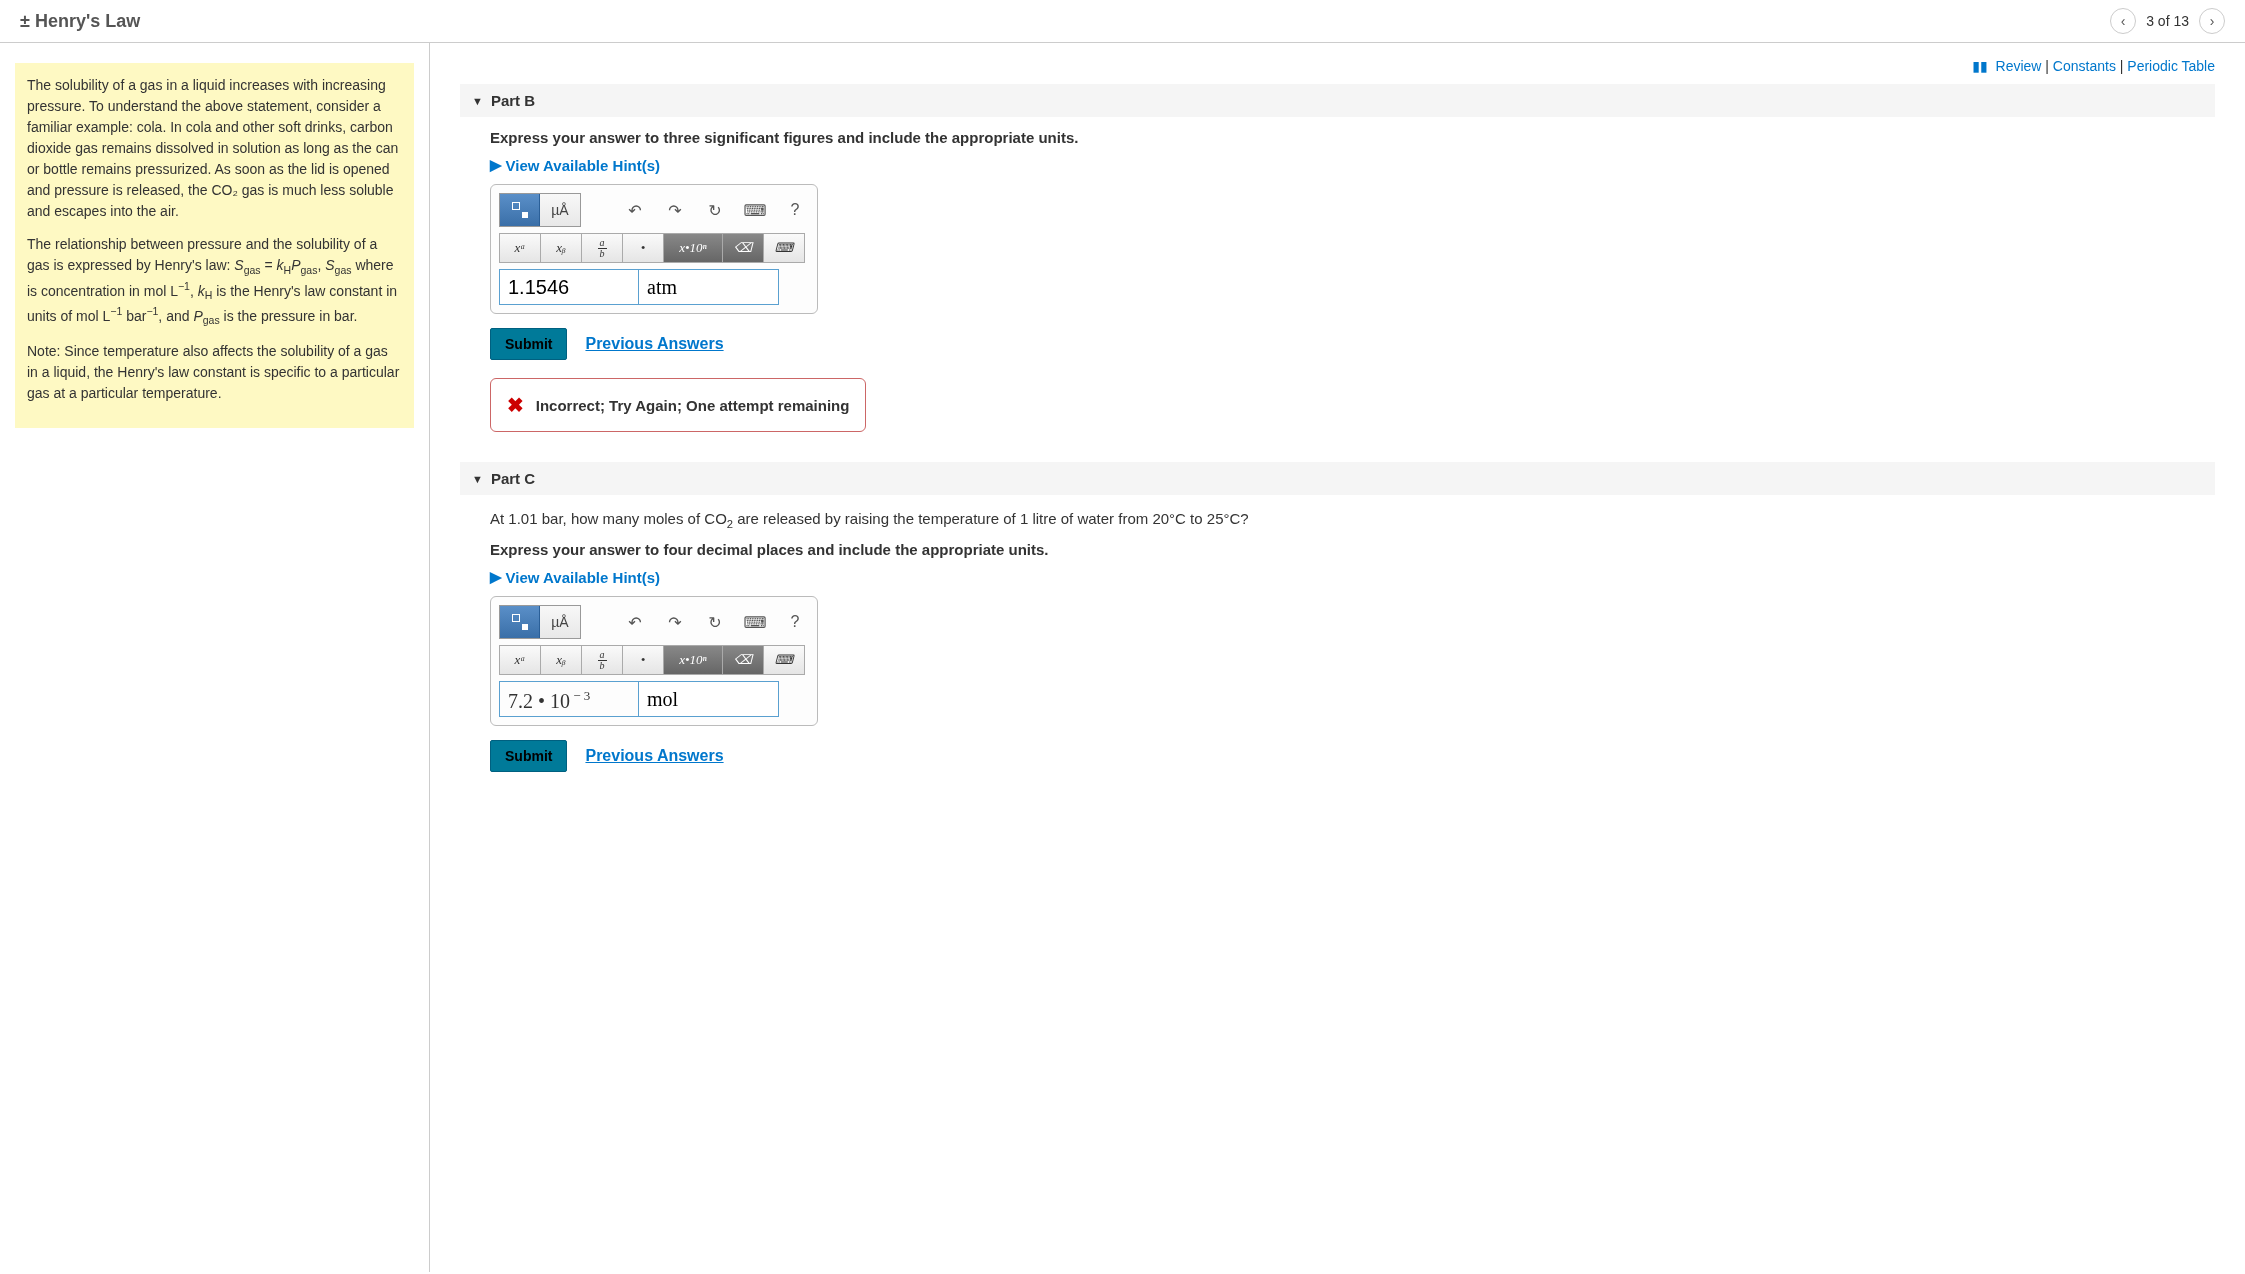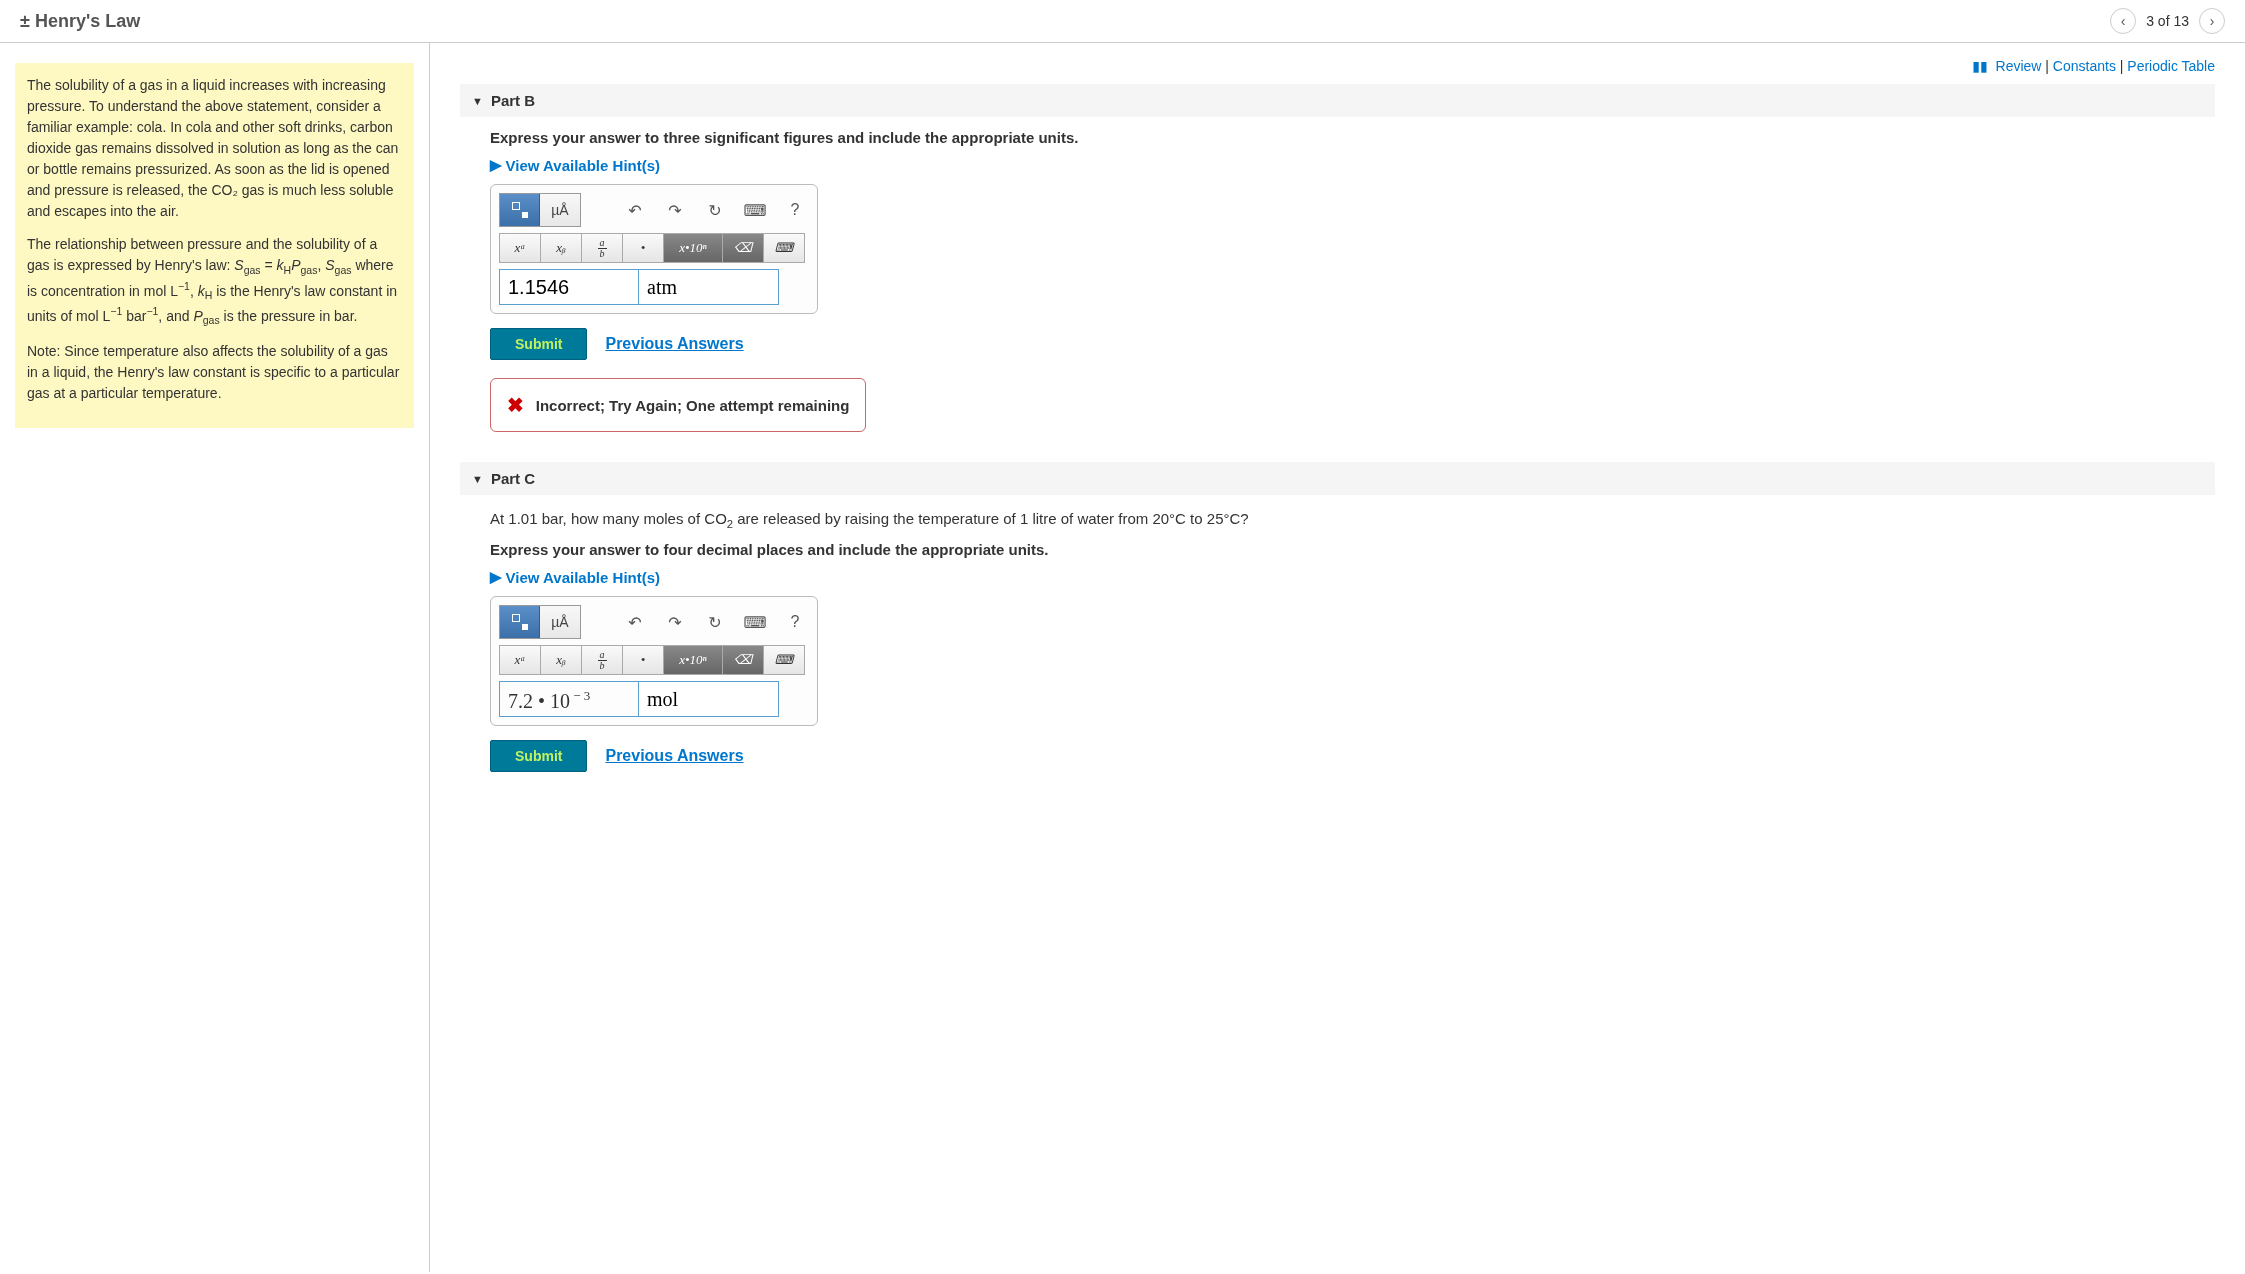--- a/index.html
+++ b/index.html
@@ -32,21 +32,21 @@
   .tb-icon { width: 28px; height: 28px; display: flex; align-items: center; justify-content: center; color: #555; cursor: pointer; font-size: 16px; }
   .toolbar-row2 { display: flex; gap: 0; margin-bottom: 6px; }
   .tb2-btn { border: 1px solid #aaa; background: linear-gradient(#fafafa,#e5e5e5); width: 42px; height: 30px; display: flex; align-items: center; justify-content: center; font-size: 13px; font-style: italic; font-family: 'Times New Roman', serif; cursor: pointer; margin-right: -1px; }
   .tb2-btn.dark { background: linear-gradient(#888,#666); color: #fff; width: 60px; }
   .tb2-btn.backspace { background: linear-gradient(#888,#666); color: #fff; }
   .tb2-btn.kbd { background: linear-gradient(#fafafa,#e5e5e5); }
   .input-row { display: flex; gap: 0; }
   .value-input { border: 1px solid #5aa0d0; padding: 6px 8px; font-size: 20px; font-family: Liberation Sans, sans-serif; width: 140px; height: 36px; }
   .unit-input { border: 1px solid #5aa0d0; border-left: none; padding: 6px 8px; font-size: 20px; font-family: 'Times New Roman', serif; width: 140px; height: 36px; }
   .submit-row { margin-top: 14px; display: flex; align-items: center; gap: 18px; }
-  .submit-btn { background: #007a99; color: #bef264; border: 1px solid #006080; padding: 7px 24px; font-size: 14px; font-weight: bold; cursor: pointer; border-radius: 2px; }
+  .submit-btn { background: #007a99; color: #000000; border: 1px solid #006080; padding: 7px 14px; font-size: 14px; font-weight: bold; cursor: pointer; border-radius: 2px; }
   .prev-link { color: #0077cc; text-decoration: underline; font-weight: bold; font-size: 16px; cursor: pointer; }
   .feedback-box { border: 1px solid #c66; border-radius: 6px; padding: 14px 16px; margin-top: 18px; display: inline-flex; align-items: center; gap: 12px; background: #fff; }
   .feedback-x { color: #cc0000; font-size: 20px; font-weight: bold; }
   .feedback-text { font-weight: bold; font-size: 15px; color: #333; }
   sub { font-size: 0.75em; }
   sup { font-size: 0.75em; }
   .frac { display: inline-flex; flex-direction: column; align-items: center; font-size: 10px; line-height: 1; }
   .frac .num { border-bottom: 1px solid #333; padding: 0 2px; }
   .template-icon { display:inline-block; width:16px; height:16px; position:relative; }
   .template-icon::before { content:''; position:absolute; top:0; left:0; width:6px; height:6px; border:1px solid #fff; }

